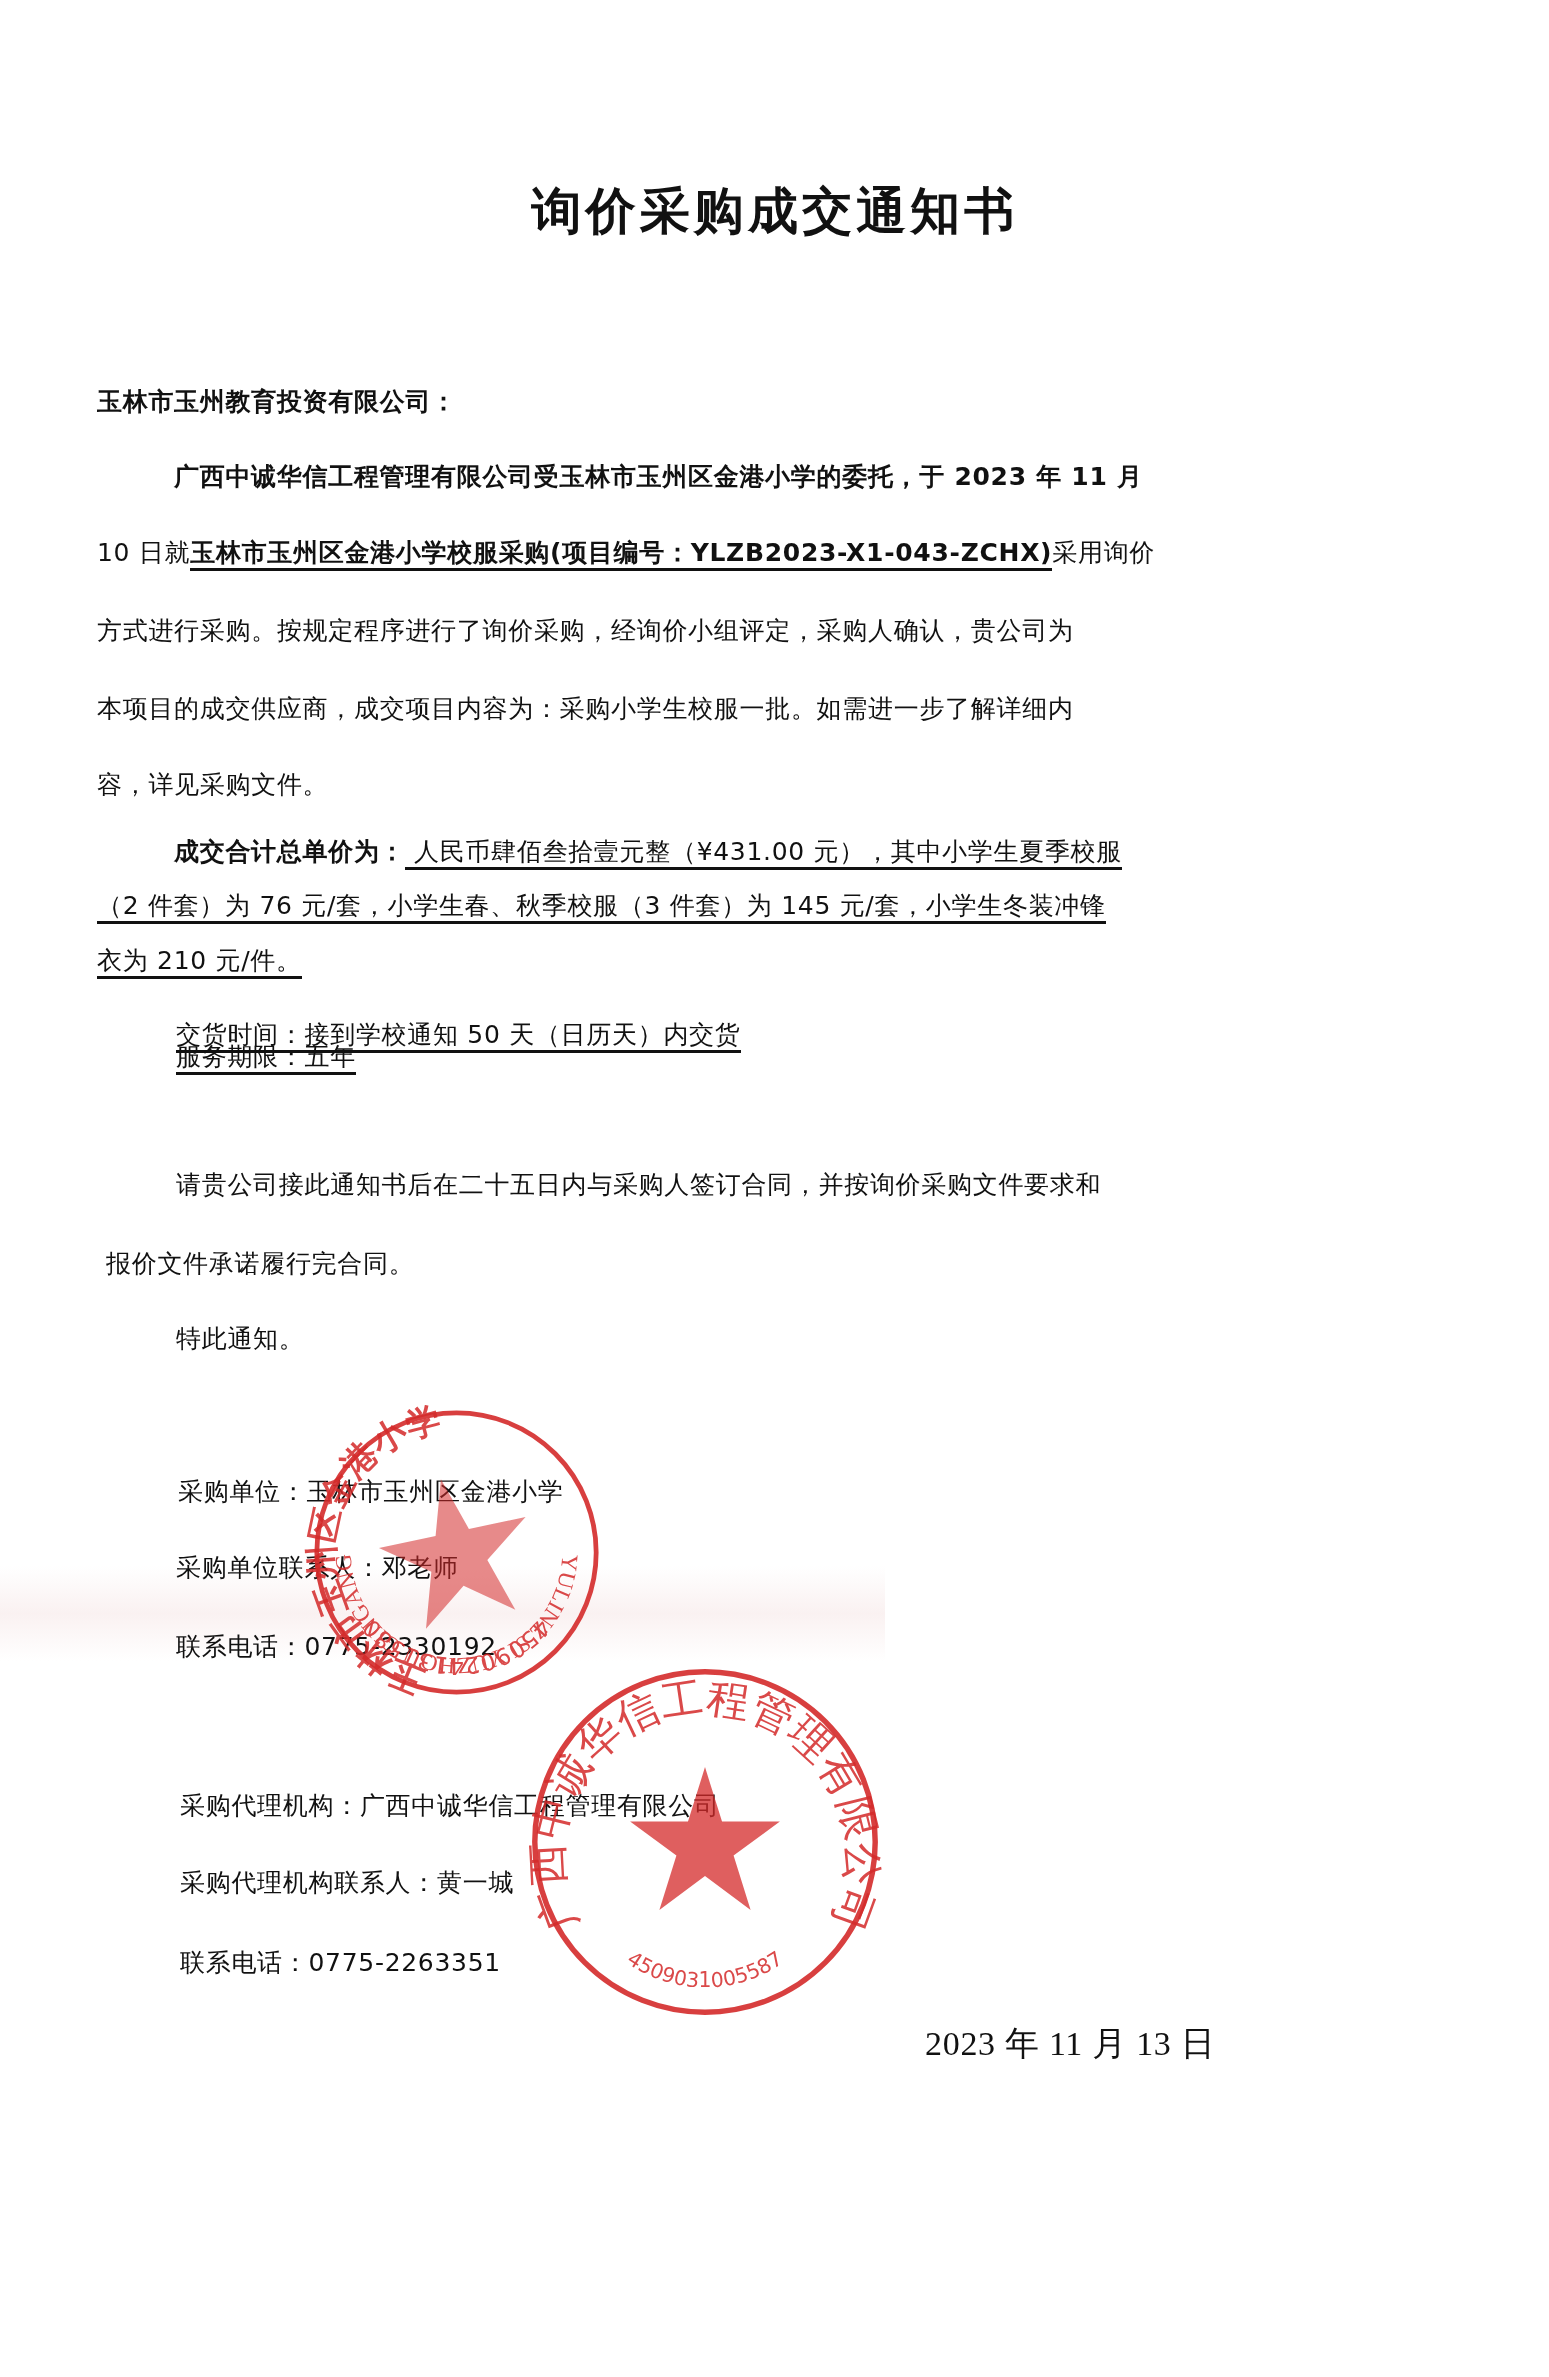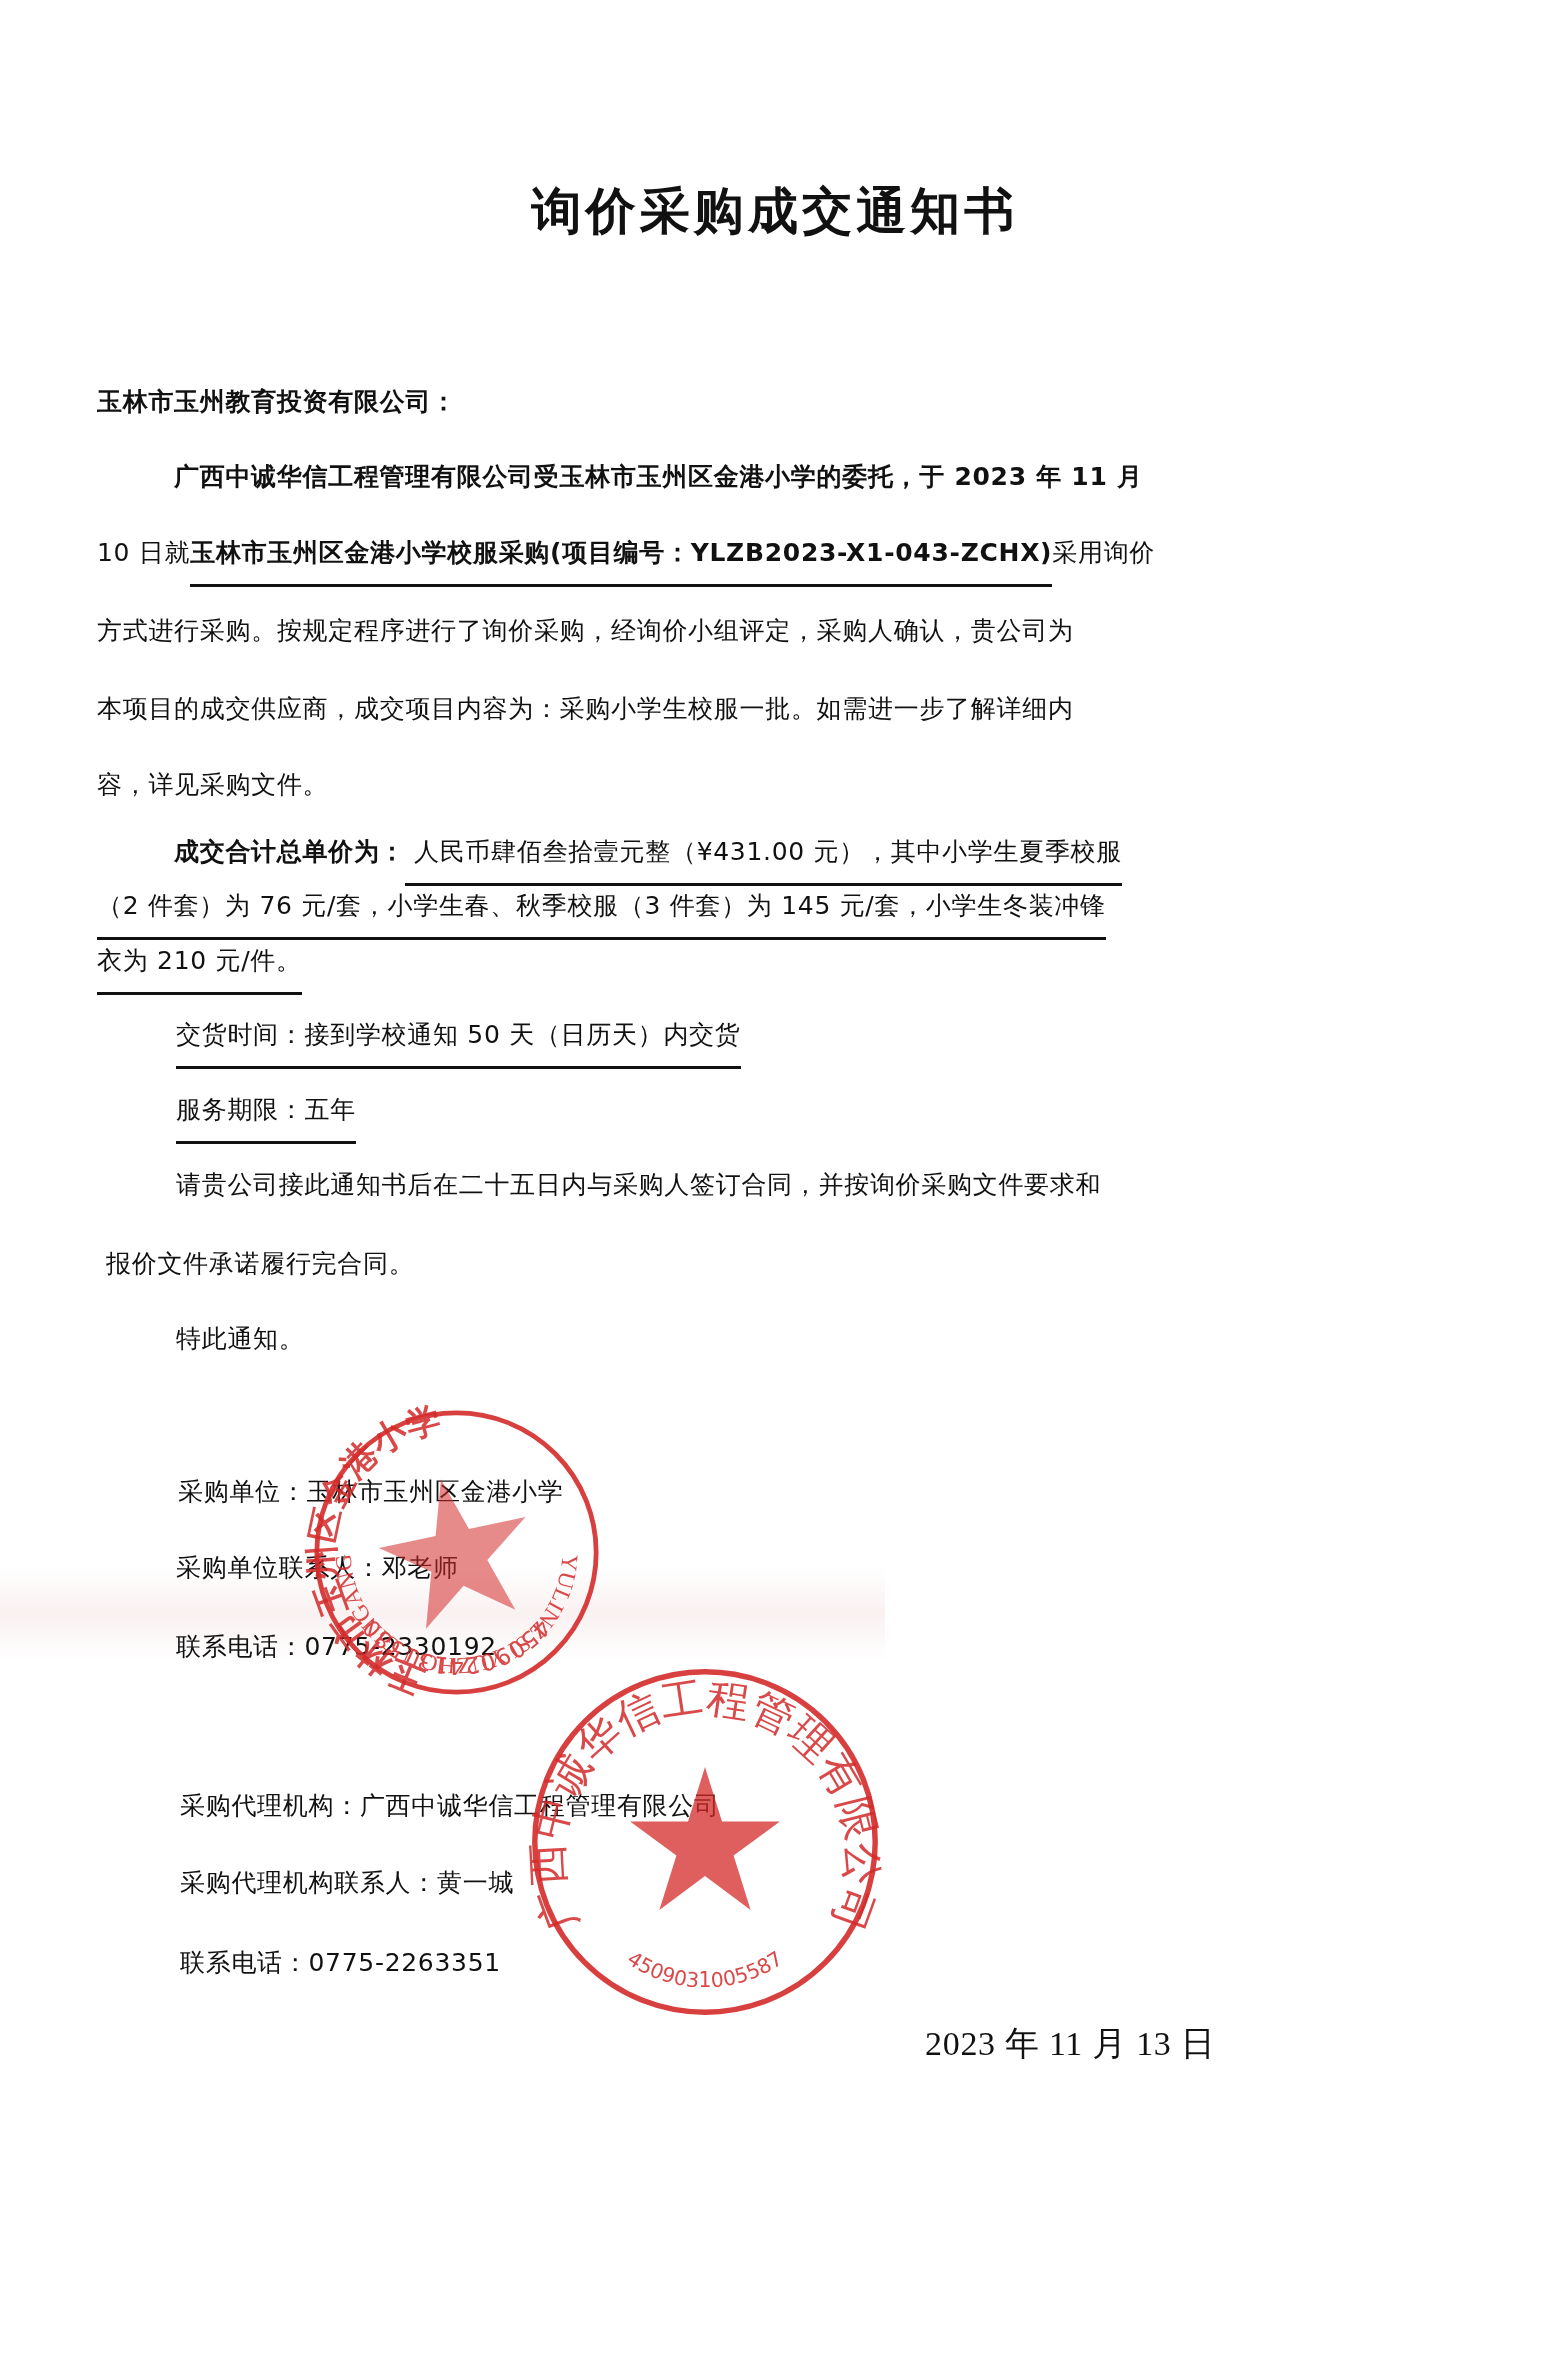--- a/index.html
+++ b/index.html
@@ -18,21 +18,21 @@
   .title {
     position: absolute; left: 0; width: 1550px; top: 178px;
     text-align: center;
     font-family: "DejaVu Sans", sans-serif;
     font-weight: bold;
     font-size: 50px;
     letter-spacing: 4.1px;
     color: #111;
   }
   .bold { font-weight: bold; }
-  .ul { border-bottom: 3.4px solid #111; padding-bottom: 17px; }
+  .ul { border-bottom: 3.4px solid #111; padding-bottom: 1px; }
   .smudge {
     position: absolute; left: 0; top: 1566px; width: 885px; height: 95px;
     background: linear-gradient(180deg, rgba(255,255,255,0) 0%, rgba(246,230,230,0.55) 50%, rgba(255,255,255,0) 100%);
   }
   .stamp { position: absolute; pointer-events: none; }
   .stamp svg { width: 100%; height: 100%; overflow: visible; }
 </style>
 </head>
 <body>
 
@@ -56,21 +56,21 @@
   <div class="txt" style="left:97px; top:885px;">
     <span class="ul">（2 件套）为 76 元/套，小学生春、秋季校服（3 件套）为 145 元/套，小学生冬装冲锋</span>
   </div>
   <div class="txt" style="left:97px; top:940px;">
     <span class="ul">衣为 210 元/件。</span>
   </div>
 
   <div class="txt" style="left:176px; top:1014px;">
     <span class="ul">交货时间：接到学校通知 50 天（日历天）内交货</span>
   </div>
-  <div class="txt" style="left:176px; top:1089px;text-align:right;">
+  <div class="txt" style="left:176px; top:1036px;text-align:right;">
     <span class="ul">服务期限：五年</span>
   </div>
 
   <div class="txt" style="left:176px; top:1164px;">请贵公司接此通知书后在二十五日内与采购人签订合同，并按询价采购文件要求和</div>
   <div class="txt" style="left:106px; top:1243px;">报价文件承诺履行完合同。</div>
 
   <div class="txt" style="left:176px; top:1318px;text-align:right;">特此通知。</div>
 
   <div class="smudge"></div>
 

